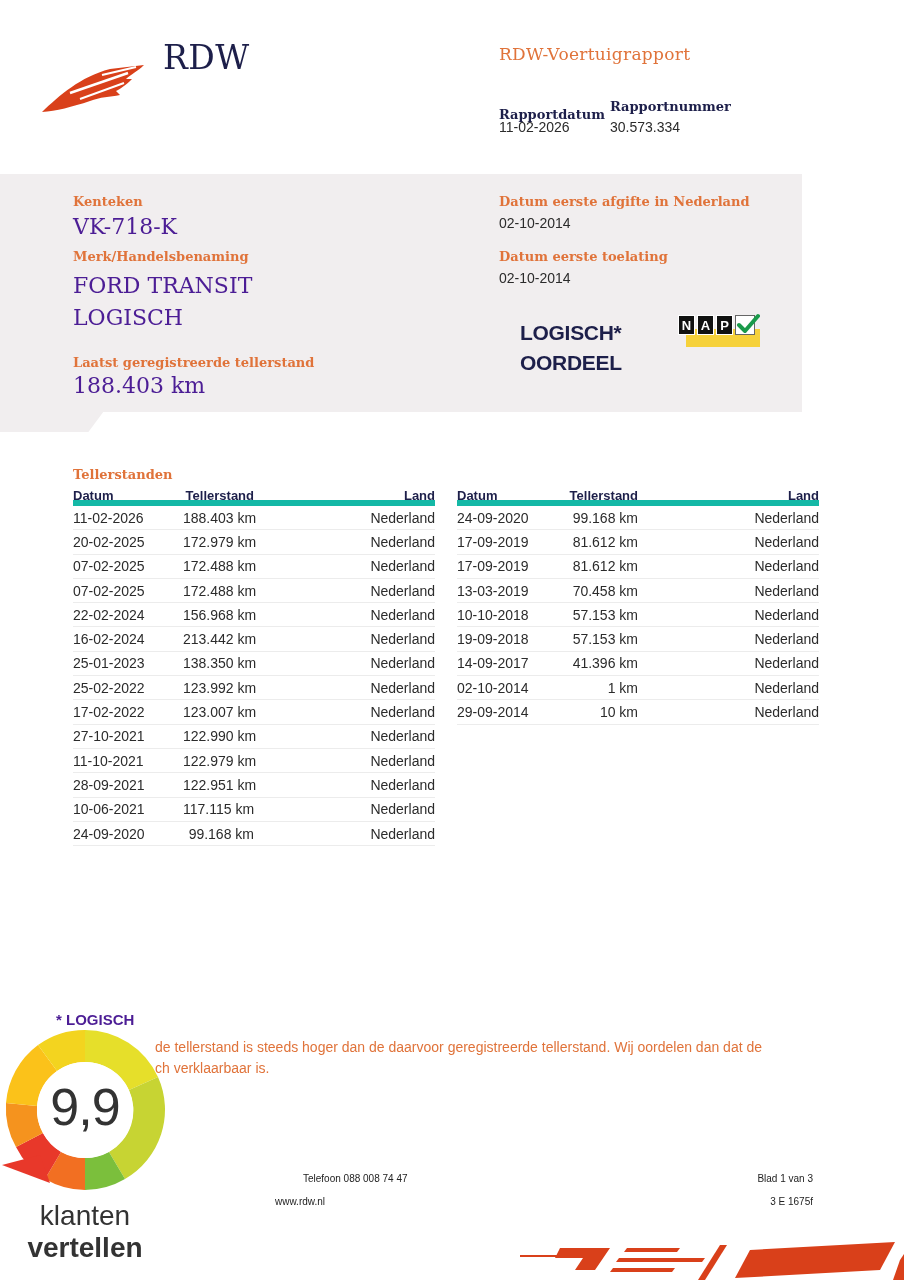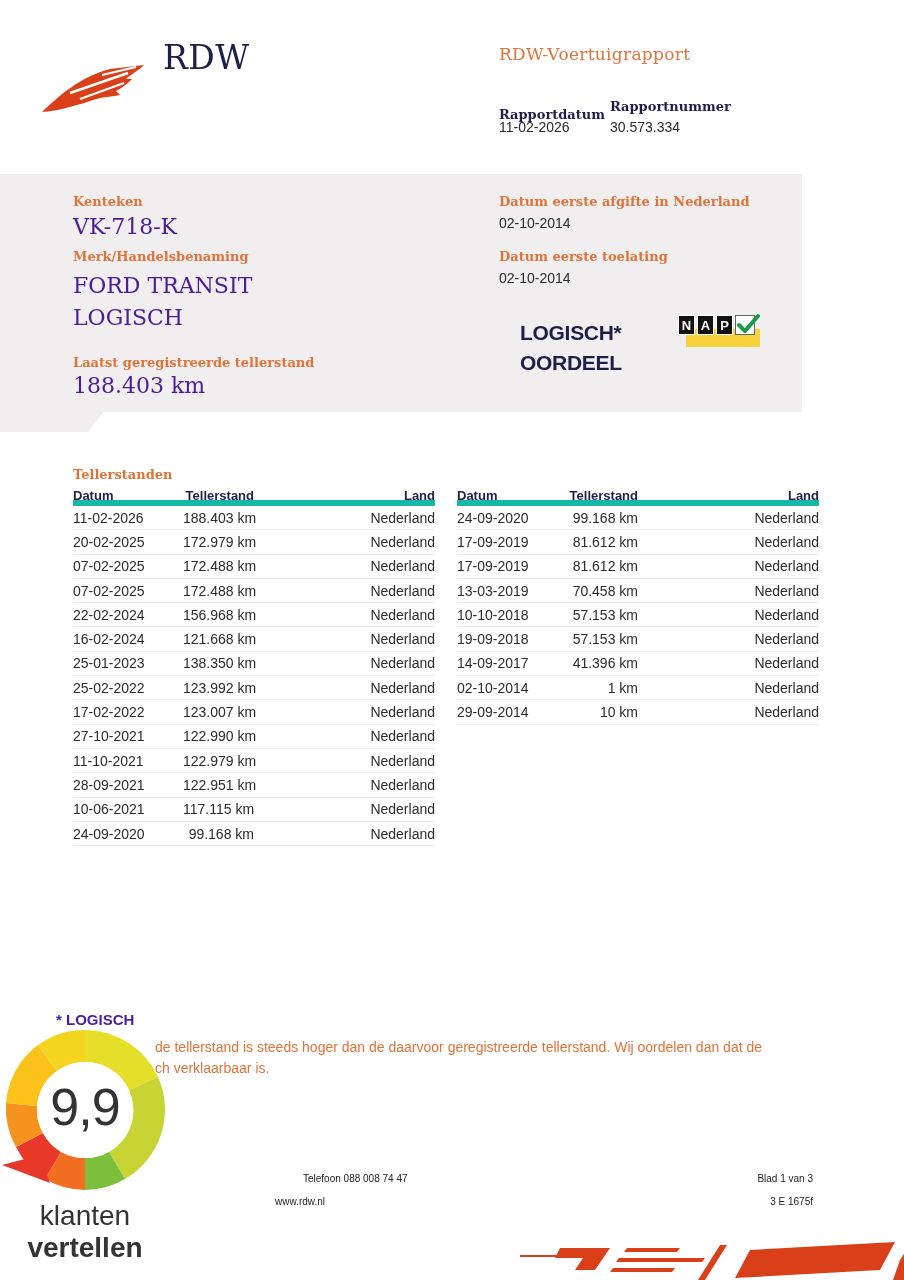--- a/index.html
+++ b/index.html
@@ -159,21 +159,21 @@
         <div class="c-km">172.488 km</div>
         <div class="c-land">Nederland</div>
       </div>
       <div class="row">
         <div class="c-date">22-02-2024</div>
         <div class="c-km">156.968 km</div>
         <div class="c-land">Nederland</div>
       </div>
       <div class="row">
         <div class="c-date">16-02-2024</div>
-        <div class="c-km">121.668 km</div>
+        <div class="c-km">213.442 km</div>
         <div class="c-land">Nederland</div>
       </div>
       <div class="row">
         <div class="c-date">25-01-2023</div>
         <div class="c-km">138.350 km</div>
         <div class="c-land">Nederland</div>
       </div>
       <div class="row">
         <div class="c-date">25-02-2022</div>
         <div class="c-km">123.992 km</div>

